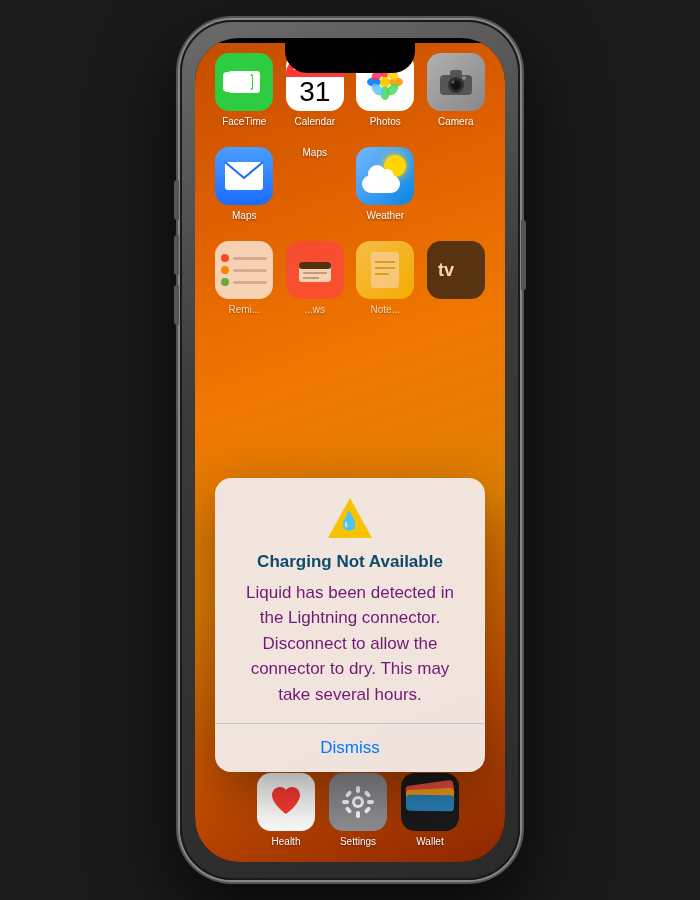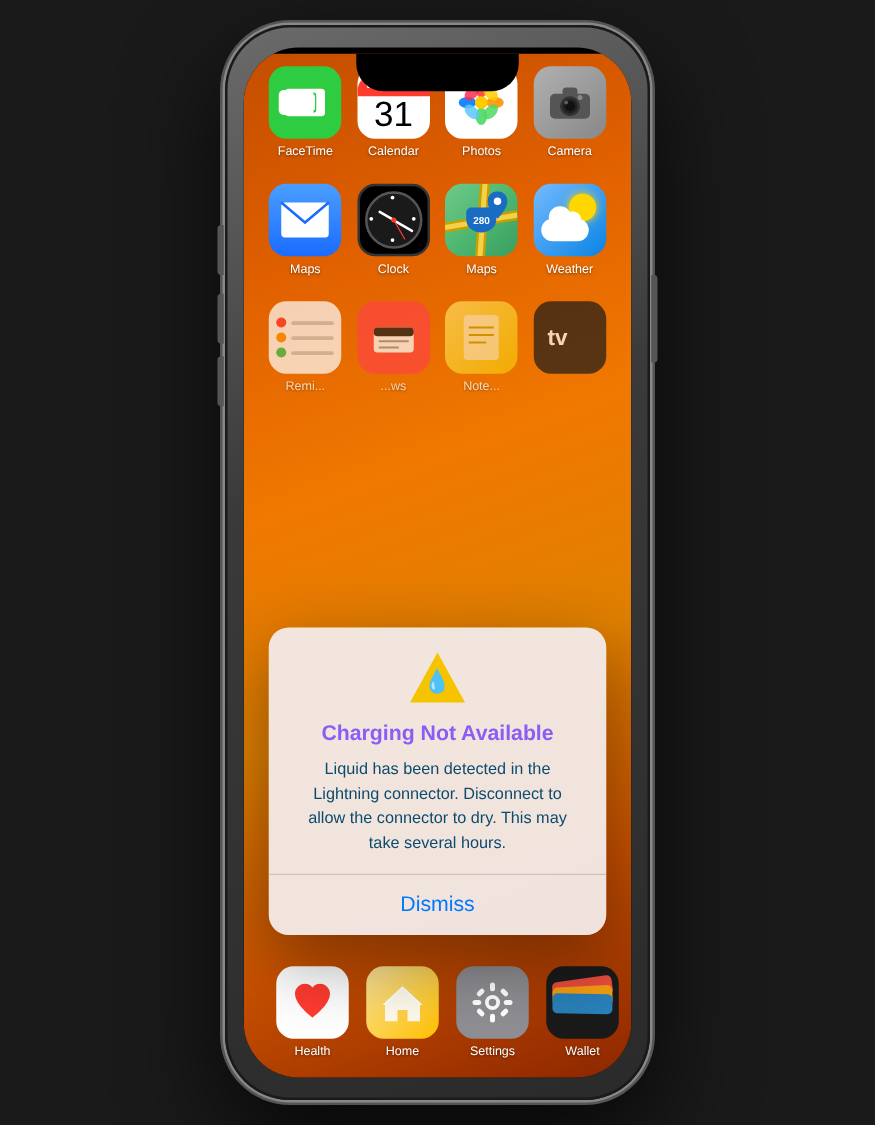--- a/index.html
+++ b/index.html
@@ -388,27 +388,27 @@
       position: absolute;
       top: 12px;
       left: 50%;
       transform: translateX(-50%);
       font-size: 18px;
     }
 
     .dialog-title {
       font-size: 17px;
       font-weight: 700;
-      color: #8b5cf6;
+      color: #0c4a6e;
       margin-bottom: 8px;
     }
 
     .dialog-message {
-      font-size: 13px;
-      color: #0c4a6e;
+      font-size: 17px;
+      color: #701a75;
       line-height: 1.5;
     }
 
     .dialog-divider {
       height: 1px;
       background: rgba(0,0,0,0.15);
     }
 
     .dialog-actions {
       display: flex;
@@ -507,60 +507,22 @@
         <div class="app-item">
           <div class="app-icon icon-mail" style="background:linear-gradient(180deg,#4a9eff,#1a6cff);">
             <svg width="40" height="30" viewBox="0 0 40 30">
               <rect x="1" y="1" width="38" height="28" rx="3" fill="white"></rect>
               <polyline points="1,1 20,17 39,1" stroke="#1a6cff" stroke-width="2" fill="none"></polyline>
             </svg>
           </div>
           <span class="app-label">Maps</span>
         </div>
 
-        <div class="app-item">
-          <div class="app-icon icon-clock" style="background:#000;display:flex;align-items:center;justify-content:center;">
-            <div class="clock-face">
-              <div class="clock-hand-hour"></div>
-              <div class="clock-hand-min"></div>
-              <div class="clock-hand-sec"></div>
-              <div class="clock-center"></div>
-
-              <svg width="40" height="40" viewBox="0 0 40 40" style="position:absolute;top:0;left:0;">
-                <circle cx="20" cy="3" r="1.5" fill="white"></circle>
-                <circle cx="20" cy="37" r="1.5" fill="white"></circle>
-                <circle cx="3" cy="20" r="1.5" fill="white"></circle>
-                <circle cx="37" cy="20" r="1.5" fill="white"></circle>
-              </svg>
-            </div>
-          </div>
-          <span class="app-label">Clock</span>
-        </div>
-
-        <div class="app-item">
-          <div class="app-icon icon-maps">
-
-            <svg width="58" height="58" viewBox="0 0 58 58" style="position:absolute;top:0;left:0;">
-
-              <line x1="0" y1="35" x2="58" y2="25" stroke="#c8a000" stroke-width="8"></line>
-              <line x1="32" y1="0" x2="28" y2="58" stroke="#c8a000" stroke-width="8"></line>
-              <line x1="0" y1="35" x2="58" y2="25" stroke="#f5d04a" stroke-width="4"></line>
-              <line x1="32" y1="0" x2="28" y2="58" stroke="#f5d04a" stroke-width="4"></line>
-            </svg>
-            <div class="maps-shield" style="position:relative;z-index:3;">
-              <span style="font-size:8px;font-weight:700;color:#fff;">280</span>
-            </div>
-
-            <div style="position:absolute;top:6px;right:8px;z-index:4;">
-              <svg width="16" height="22" viewBox="0 0 16 22">
-                <path d="M8 0 C3.6 0 0 3.6 0 8 C0 14 8 22 8 22 C8 22 16 14 16 8 C16 3.6 12.4 0 8 0Z" fill="#1a6bc4"></path>
-                <circle cx="8" cy="8" r="3" fill="white"></circle>
-              </svg>
-            </div>
-          </div>
+
+        <div class="app-item">
           <span class="app-label">Maps</span>
         </div>
 
         <div class="app-item">
           <div class="app-icon icon-weather">
             <div class="weather-sun"></div>
             <div class="weather-cloud"></div>
           </div>
           <span class="app-label">Weather</span>
         </div>
@@ -646,29 +608,20 @@
 
           <div class="app-item">
             <div class="app-icon" style="background:#fff;display:flex;align-items:center;justify-content:center;">
               <svg width="36" height="36" viewBox="0 0 36 36">
                 <path d="M18 30 C18 30 4 20 4 11 C4 6.6 7.6 3 12 3 C14.5 3 16.7 4.2 18 6 C19.3 4.2 21.5 3 24 3 C28.4 3 32 6.6 32 11 C32 20 18 30 18 30Z" fill="#ff3b30"></path>
               </svg>
             </div>
             <span class="app-label">Health</span>
           </div>
 
-          <div class="app-item">
-            <div class="app-icon" style="background:linear-gradient(135deg,#ffe8a0,#ffc000);display:flex;align-items:center;justify-content:center;">
-              <svg width="36" height="36" viewBox="0 0 36 36">
-                <polygon points="18,5 32,18 32,33 22,33 22,24 14,24 14,33 4,33 4,18" fill="white" opacity="0.9"></polygon>
-                <polygon points="18,5 34,20 32,20 18,7 4,20 2,20" fill="white"></polygon>
-              </svg>
-            </div>
-            <span class="app-label">Home</span>
-          </div>
 
           <div class="app-item">
             <div class="app-icon" style="background:#8e8e93;display:flex;align-items:center;justify-content:center;">
               <svg width="38" height="38" viewBox="0 0 38 38">
                 <circle cx="19" cy="19" r="6" fill="white"></circle>
                 <circle cx="19" cy="19" r="3" fill="#8e8e93"></circle>
 
                 <g fill="white">
                   <rect x="17" y="3" width="4" height="7" rx="2"></rect>
                   <rect x="17" y="28" width="4" height="7" rx="2"></rect>

